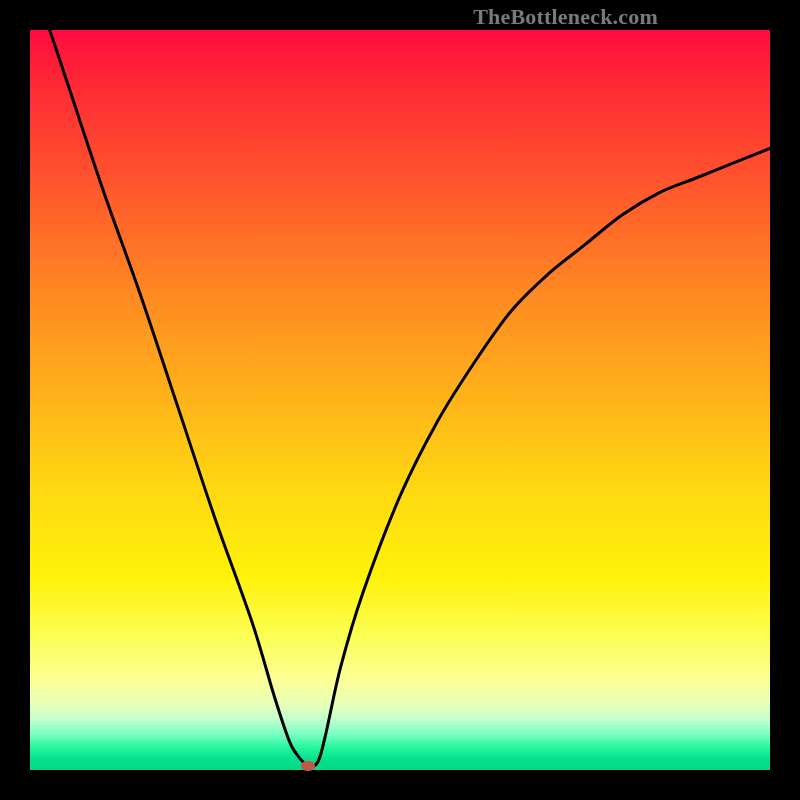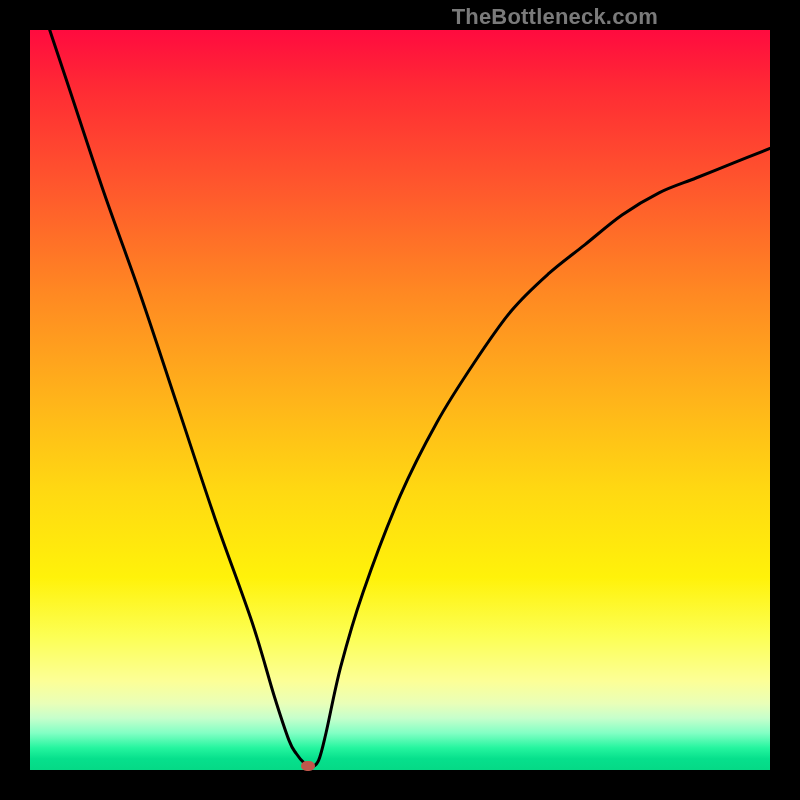--- a/index.html
+++ b/index.html
@@ -9,20 +9,21 @@
     height: 800px;
     background: #000;
     overflow: hidden;
     font-family: Arial, Helvetica, sans-serif;
   }
   .frame {
     position: relative;
     width: 672px;
     height: 800px;
     background: #000;
+    font-family: Liberation Serif, serif;
   }
   .plot-area {
     position: absolute;
     left: 30px;
     top: 30px;
     width: 740px;
     height: 740px;
     background: linear-gradient(to bottom,
       #ff0b3f 0%,
       #ff2b34 8%,

